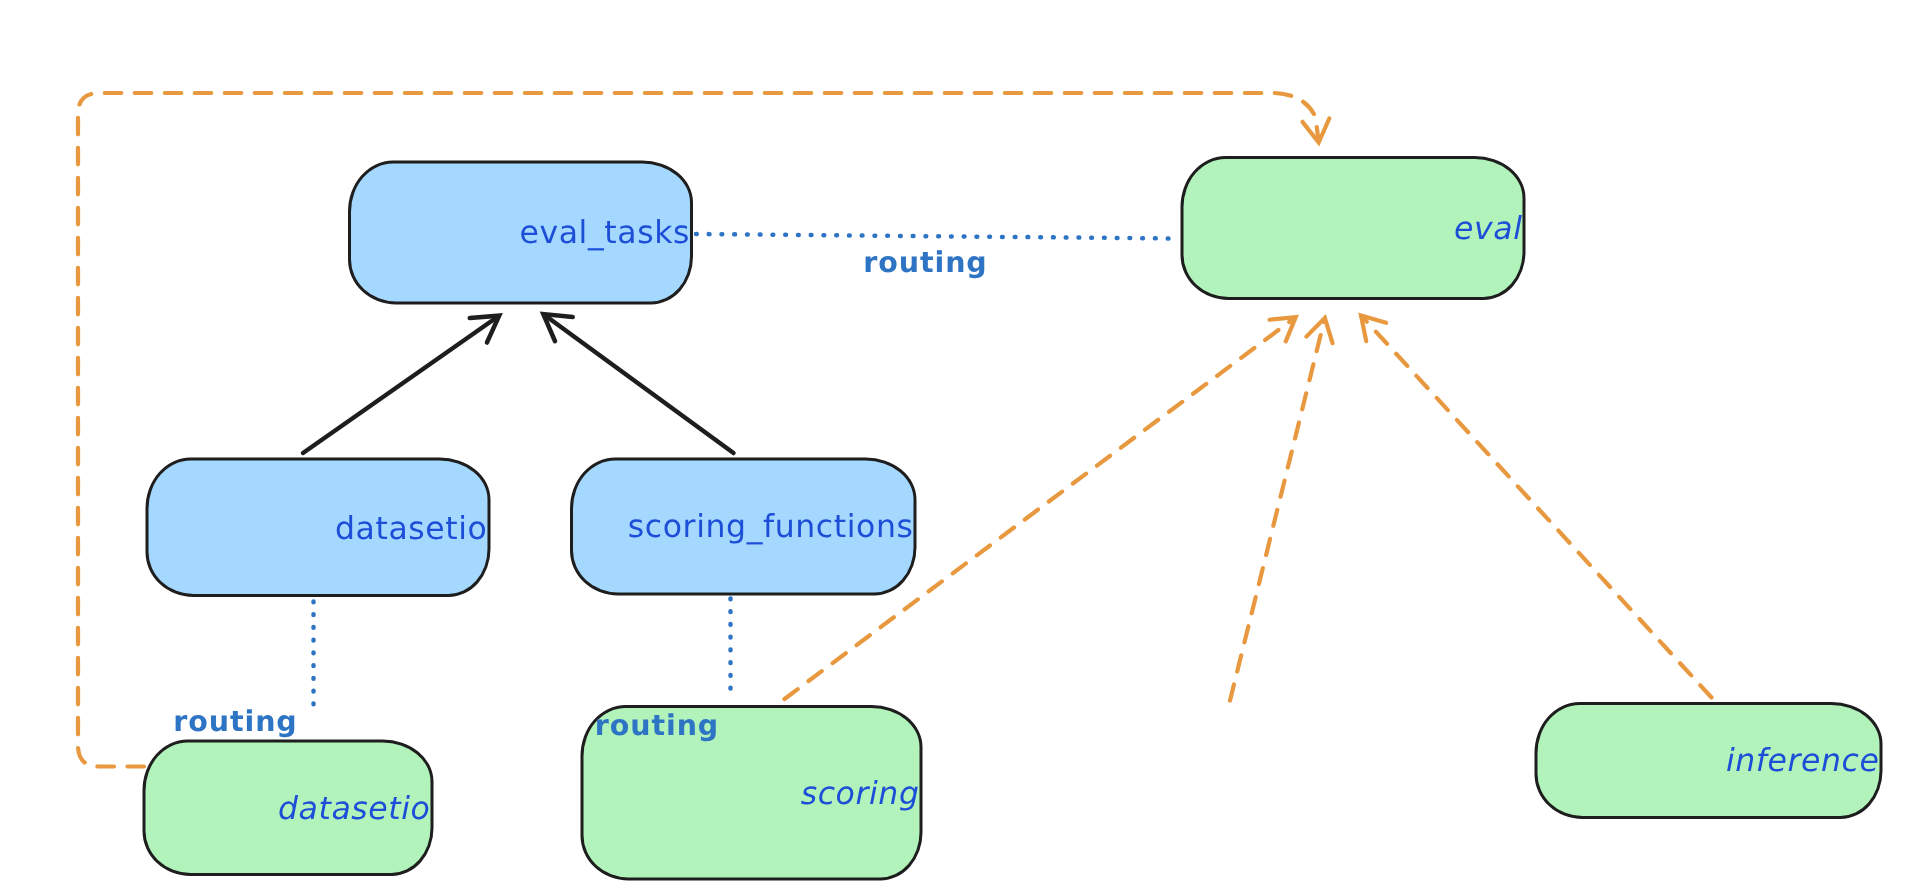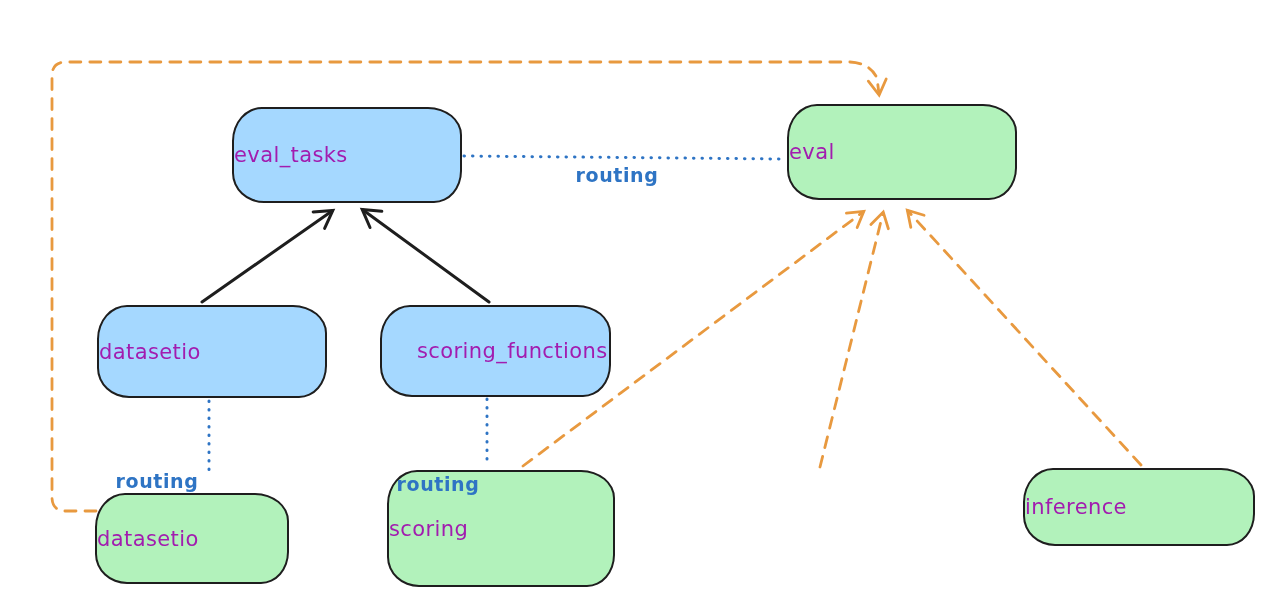--- a/index.html
+++ b/index.html
@@ -21,28 +21,28 @@
     top: 0;
     width: 1280px;
     height: 596px;
   }
   .node {
     position: absolute;
     box-sizing: border-box;
     border: 2.5px solid #1e1e1e;
     display: flex;
     align-items: center;
-    justify-content: flex-start;
+    justify-content: flex-end;
     font-size: 21px;
-    color: #a21caf;
+    color: #1d4ed8;
     letter-spacing: 0.4px;
     border-radius: 30px 34px 28px 32px / 34px 28px 32px 30px;
   }
   .node.blue  { background: #a5d8ff; }
-  .node.green { background: #b2f2bb; }
+  .node.green { background: #b2f2bb; font-style: italic; }
   .edge-label {
     position: absolute;
     transform: translate(-50%, -50%);
     color: #2e74c4;
     font-size: 19px;
     font-weight: 600;
     letter-spacing: 0.6px;
     white-space: nowrap;
     margin-top: 44px;
   }

